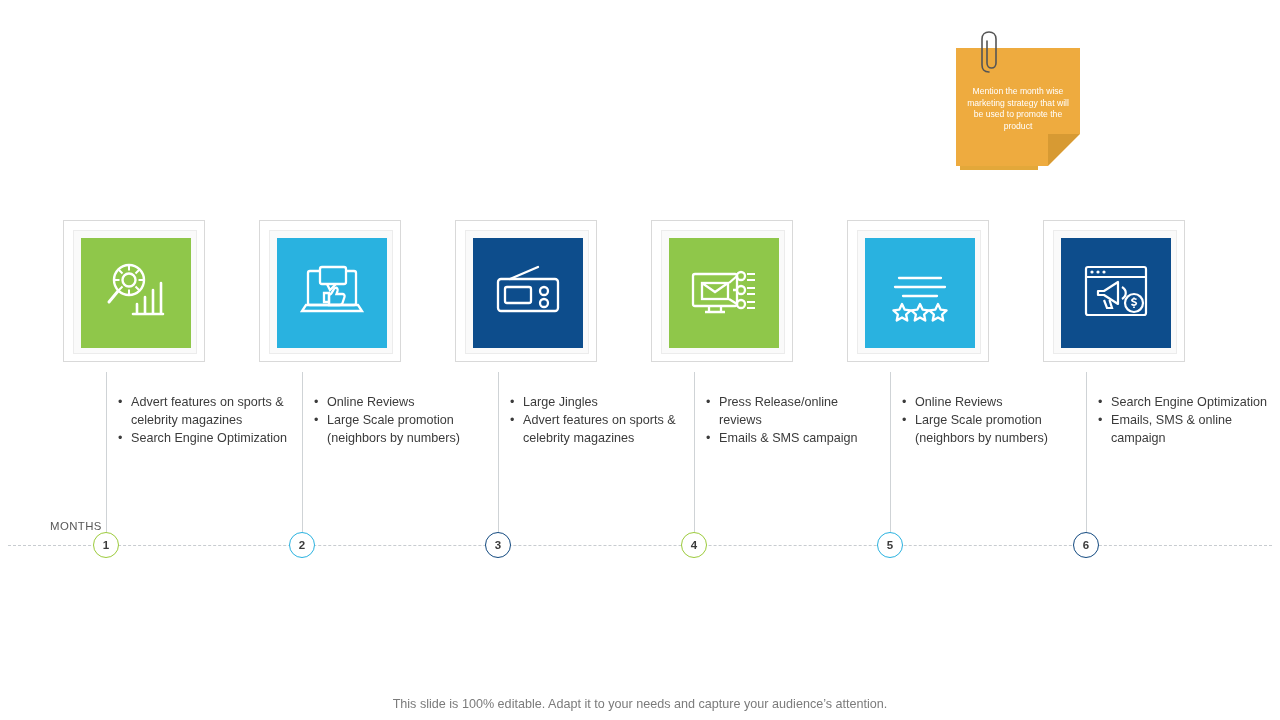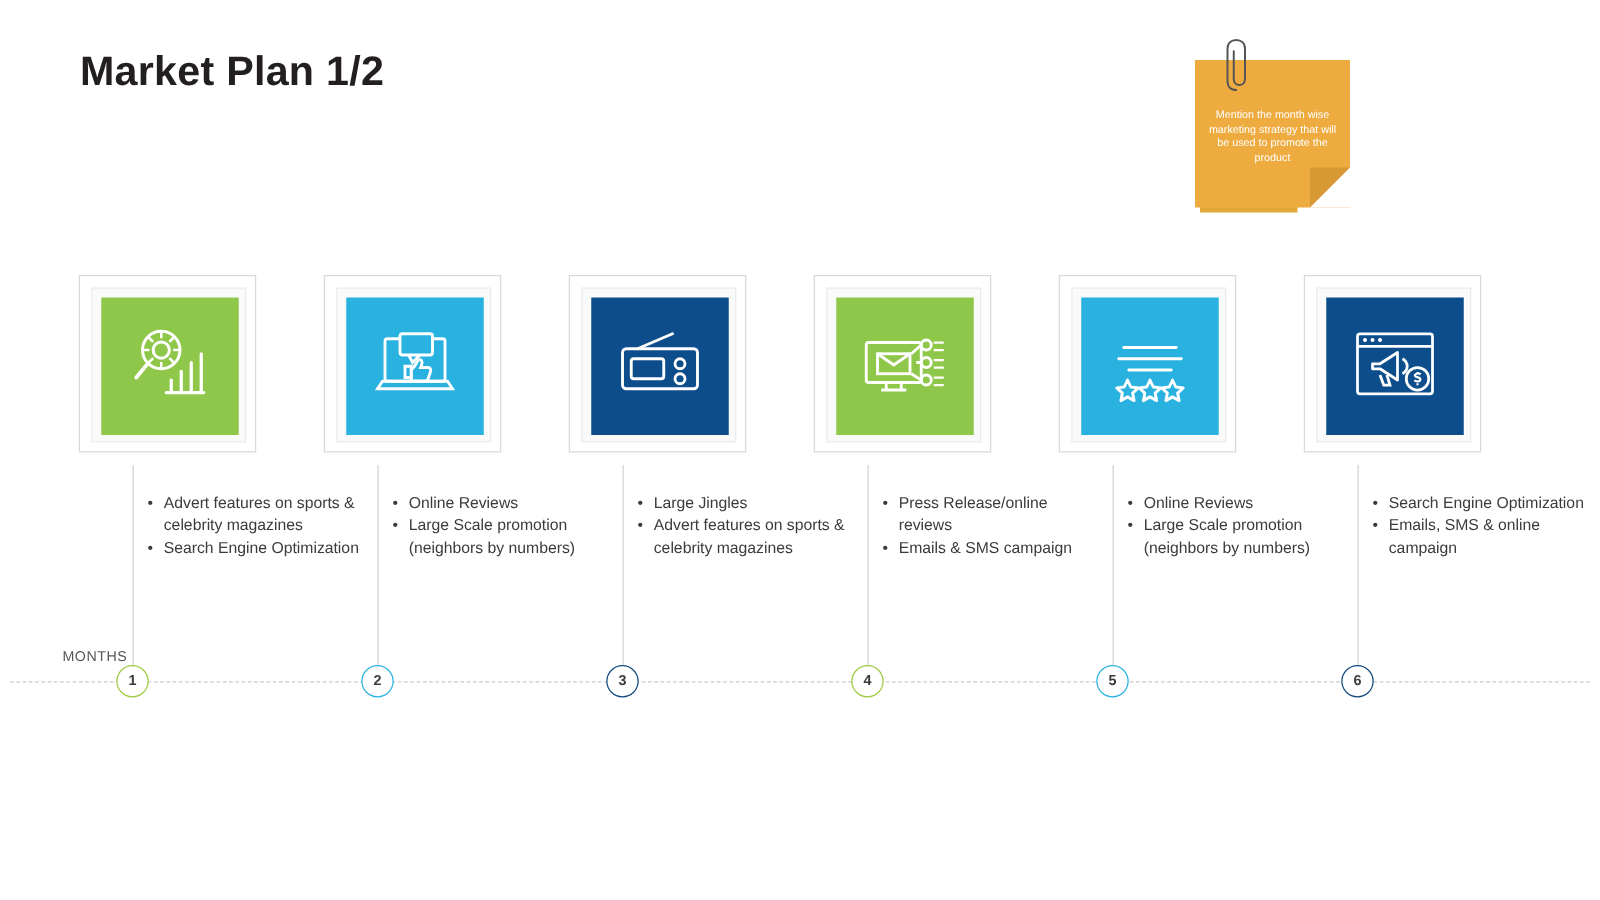--- a/index.html
+++ b/index.html
@@ -197,21 +197,20 @@
     text-align: center;
     font-size: 12.6px;
     color: #7b7b7b;
   }
 </style>
 </head>
 <body>
 
 <div class="slide">
 
-  <div class="title">Market Plan 1/2</div>
 
   <div class="note-wrap">
     <div class="note-shadow"></div>
     <div class="note"></div>
     <div class="note-fold2"></div>
     <div class="note-fold"></div>
     <div class="note-text">Mention the month wise marketing strategy that will be used to promote the product</div>
     <svg class="clip" viewBox="0 0 18 44">
       <path d="M9 42 C4 42 2 39 2 35 L2 9 C2 4.5 5 2 9 2 C13 2 16 4.5 16 9 L16 33 C16 36 14 38 11.5 38 C9 38 7 36 7 33 L7 11" fill="none" stroke="#555" stroke-width="1.6" stroke-linecap="round"></path>
     </svg>
@@ -413,13 +412,14 @@
   <div class="node" style="left:681px; border-color:#9ccb3b;">
     <span>4</span>
   </div>
   <div class="node" style="left:877px; border-color:#29b2e0;">
     <span>5</span>
   </div>
   <div class="node" style="left:1073px; border-color:#12497f;">
     <span>6</span>
   </div>
 
+  <div class="footer">This slide is 100% editable. Adapt it to your needs and capture your audience’s attention.</div>
 </div>
 
 </body></html>

